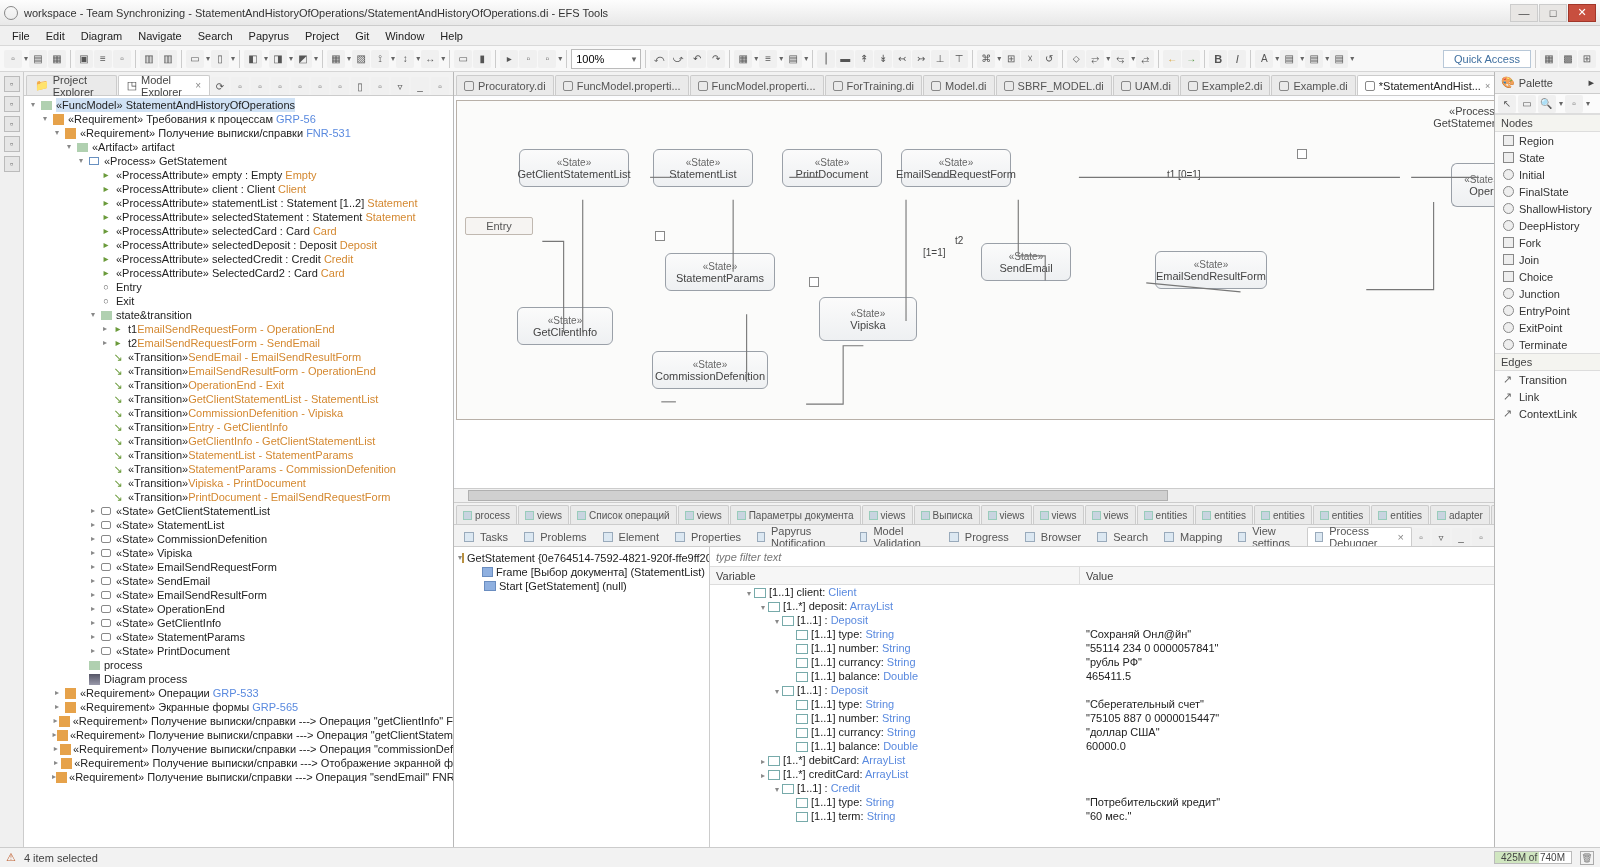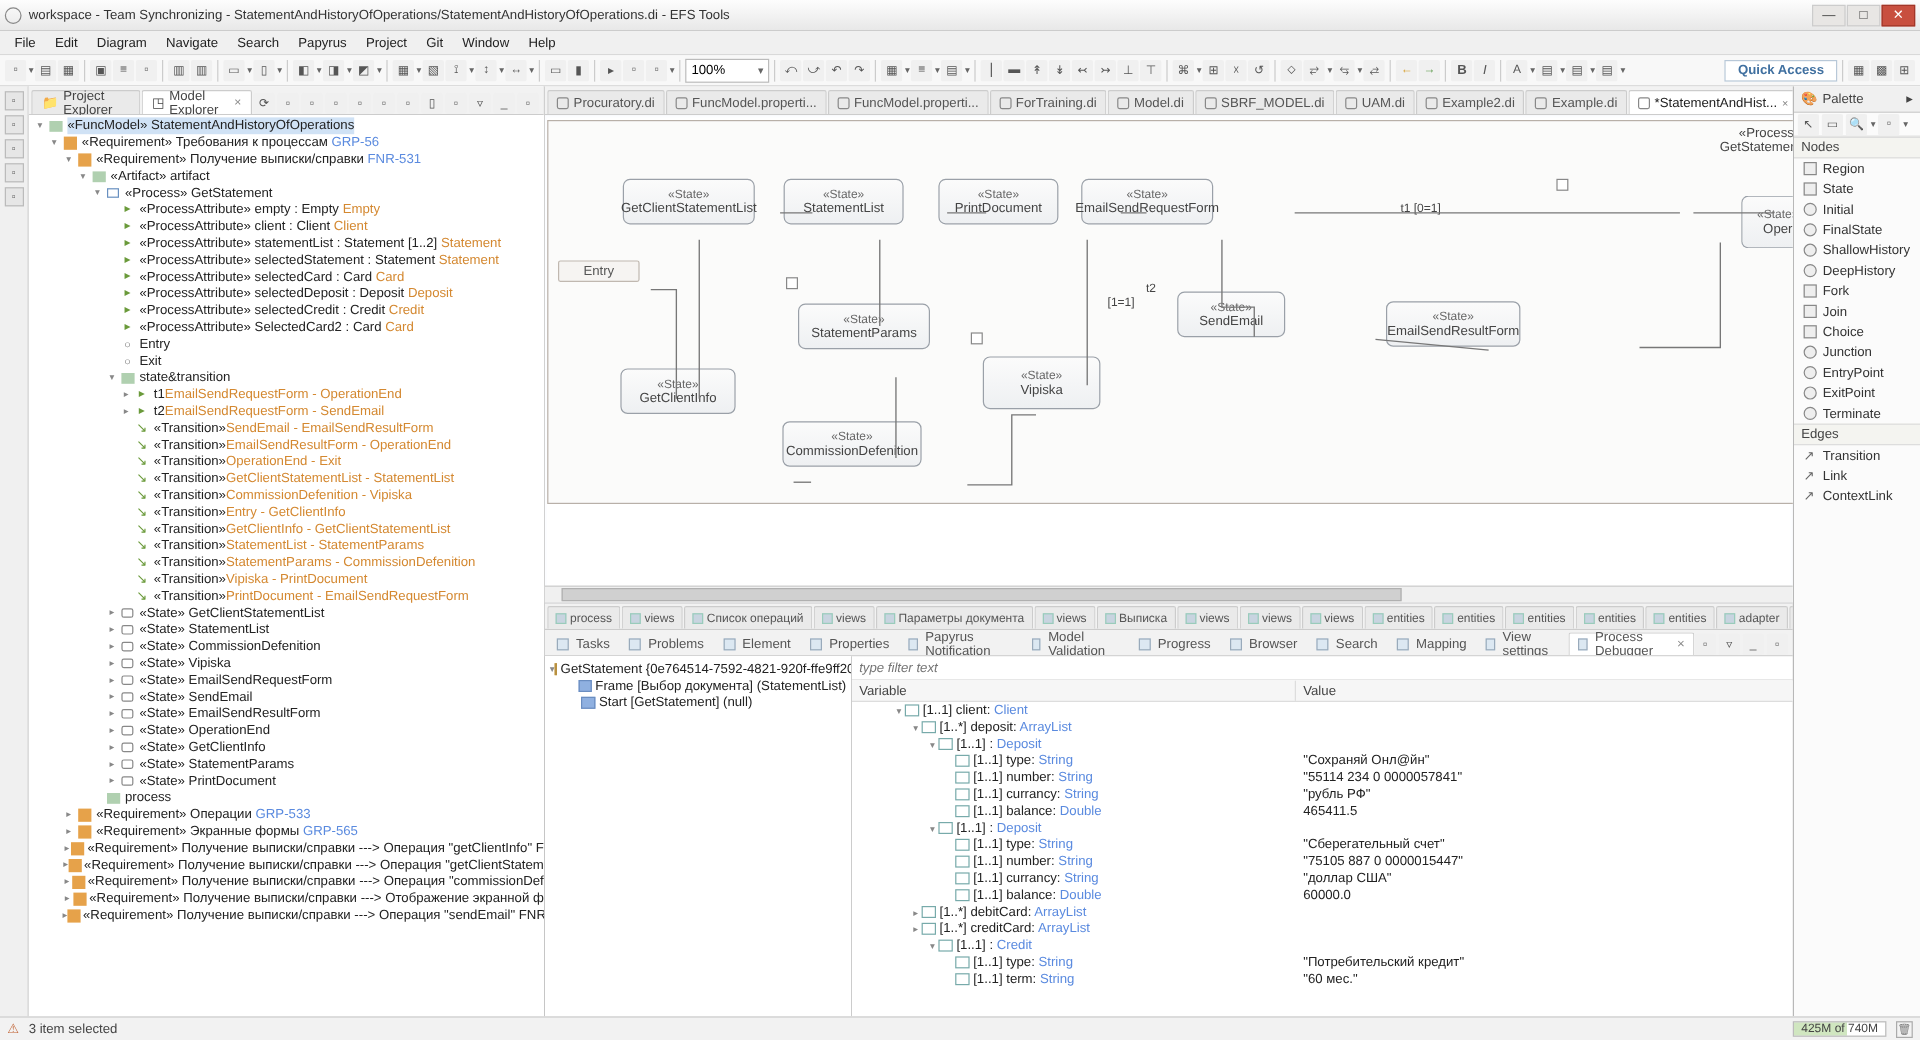--- a/index.html
+++ b/index.html
@@ -17,21 +17,21 @@
 .menubar { height: 20px; background: #f0f0f0; border-bottom: 1px solid #d9d9d9; display: flex; align-items: center; padding: 0 4px; }
 .menubar .mi { padding: 2px 8px; color: #222; cursor: default; }
 
 
 .toolbar { height: 26px; background: #f8f8f8; border-bottom: 1px solid #d5d5d5; display: flex; align-items: center; padding: 0 4px; gap: 1px; }
 .tb-btn { width: 18px; height: 18px; border: 1px solid transparent; background: #f0f0f0; display: inline-flex; align-items: center; justify-content: center; font-size: 10px; color: #555; border-radius: 2px; }
 .tb-sep { width: 1px; height: 18px; background: #ccc; margin: 0 3px; }
 .tb-drop { font-size: 8px; color: #666; padding-left: 1px; }
 .tb-combo { height: 20px; border: 1px solid #bbb; background: #fff; padding: 0 18px 0 4px; position: relative; font-size: 11px; display: inline-flex; align-items: center; min-width: 70px; }
 .tb-combo::after { content: "▾"; position: absolute; right: 4px; color: #666; font-size: 9px; }
-.quick-access { border: 1px solid #b8c8d8; background: #fff; padding: 2px 10px; color: #4070a0; font-size: 11px; font-weight: bold; }
+.quick-access { border: 1px solid #b8c8d8; background: #fff; padding: 2px 10px; color: #4070a0; font-size: 11px; }
 
 
 .workbench { flex: 1; display: flex; min-height: 0; }
 .left-sash { width: 24px; background: #f0f0f0; border-right: 1px solid #ccc; display: flex; flex-direction: column; align-items: center; padding-top: 4px; gap: 4px; }
 .left-sash .sb { width: 16px; height: 16px; background: #e6e6e6; border: 1px solid #bbb; font-size: 9px; display: flex; align-items: center; justify-content: center; color: #666; }
 
 
 .explorer { width: 430px; display: flex; flex-direction: column; border-right: 1px solid #b8b8b8; background: #fff; }
 .view-tabs { height: 24px; background: #f2f2f2; border-bottom: 1px solid #ccc; display: flex; align-items: flex-end; padding-left: 2px; }
 .view-tab { height: 20px; padding: 0 8px; border: 1px solid #ccc; border-bottom: none; background: #eaeaea; display: flex; align-items: center; gap: 4px; font-size: 11px; color: #444; border-radius: 2px 2px 0 0; margin-right: 1px; }
@@ -572,20 +572,27 @@
             <span class="ic-state"></span>
           </span>
           <span class="lbl">«State» PrintDocument</span>
         </div>
         <div class="node" style="padding-left: 48px;">
           <span class="exp"> </span>
           <span class="ic">
             <span class="ic-pkg"></span>
           </span>
           <span class="lbl">process</span>
+        </div>
+        <div class="node" style="padding-left: 48px;">
+          <span class="exp"> </span>
+          <span class="ic">
+            <span class="ic-diag"></span>
+          </span>
+          <span class="lbl">Diagram process</span>
         </div>
         <div class="node" style="padding-left: 24px;">
           <span class="exp">▸</span>
           <span class="ic">
             <span class="ic-req"></span>
           </span>
           <span class="lbl">«Requirement» Операции <span class="suffix-blue">GRP-533</span></span>
         </div>
         <div class="node" style="padding-left: 24px;">
           <span class="exp">▸</span>
@@ -943,17 +950,17 @@
     <div class="p-list" id="palEdges">
         <div class="p-item"><span style="width:11px;color:#666">↗</span>Transition</div>
         <div class="p-item"><span style="width:11px;color:#666">↗</span>Link</div>
         <div class="p-item"><span style="width:11px;color:#666">↗</span>ContextLink</div>
       </div>
   </div>
 </div>
 
 <div class="statusbar">
   <span style="color:#c06030">⚠</span>
-  <span>3 item selected</span>
+  <span>4 item selected</span>
   <span class="sp"></span>
   <span class="memcell">425M of 740M</span>
   <span class="trash">🗑</span>
 </div>
 
 </body></html>

